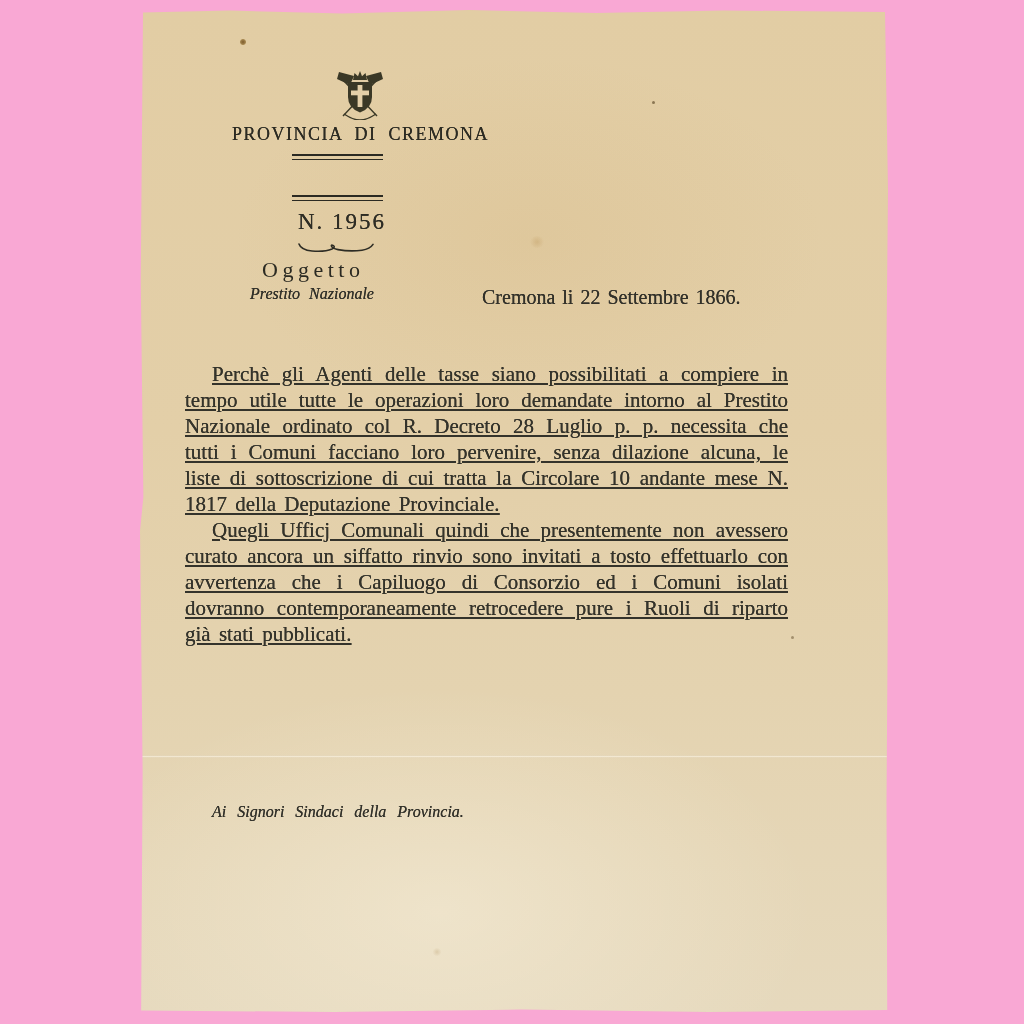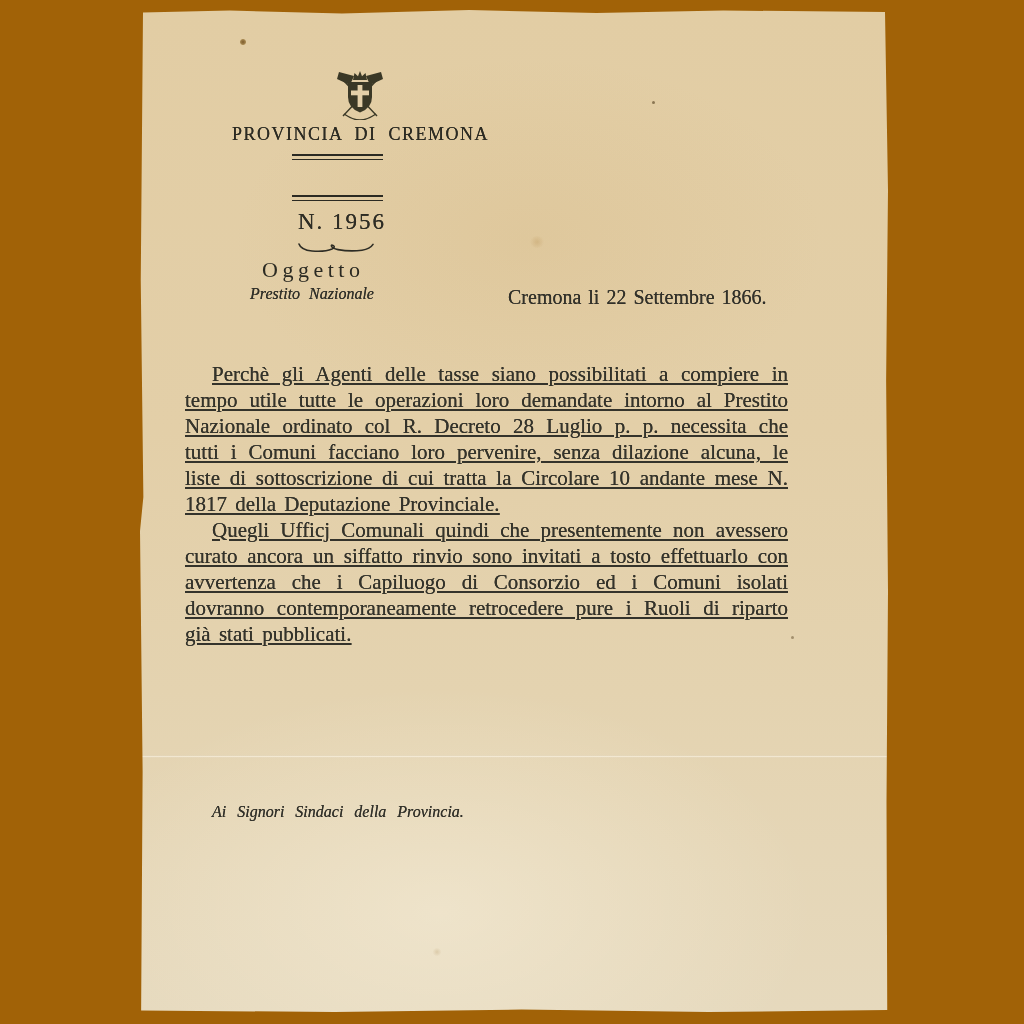--- a/index.html
+++ b/index.html
@@ -5,21 +5,21 @@
   * { margin: 0; padding: 0; box-sizing: border-box; }
   html, body { width: 1024px; height: 1024px; }
   body {
     background: #ffffff;
     font-family: "Liberation Serif", "DejaVu Serif", serif;
     position: relative;
     overflow: hidden;
   }
   .canvas {
     position: absolute; inset: 0;
-    background: #a16207;
+    background: #f9a8d4;
     padding-left: 48px;
   }
   .paper {
     position: absolute;
     left: 140px; top: 10px;
     width: 748px; height: 1002px;
     background:
       radial-gradient(ellipse 420px 260px at 52% 23%, rgba(205,170,110,0.18), rgba(205,170,110,0) 70%),
       radial-gradient(ellipse 500px 300px at 40% 90%, rgba(255,250,235,0.35), rgba(255,250,235,0) 75%),
       linear-gradient(180deg, #e2cda4 0%, #e3cfa8 42%, #e4d3b0 68%, #e6d9bd 100%);
@@ -57,21 +57,21 @@
     color: #2b2a22;
   }
   .subject-value {
     position: absolute; left: 110px; top: 275px;
     font-size: 16px; font-style: italic; word-spacing: 5px;
     color: #32312a; text-shadow: 0 0 0.5px #32312a; text-align: right;
   }
   .dateline {
     position: absolute; left: 342px; top: 276px;
     font-size: 20px; word-spacing: 2px;
-    color: #32312a; text-shadow: 0 0 0.4px #32312a; margin-left: 26px;
+    color: #32312a; text-shadow: 0 0 0.4px #32312a;
   }
   .body-text {
     position: absolute; left: 45px; top: 351px; width: 603px;
     font-size: 21px; line-height: 26px;
     text-align: justify; word-spacing: 3px;
     color: #34332b; text-shadow: 0 0 0.45px #34332b; text-decoration: underline;
   }
   .body-text p { text-indent: 27px; }
   .signature {
     position: absolute; left: 245px; top: 643px; width: 240px;

